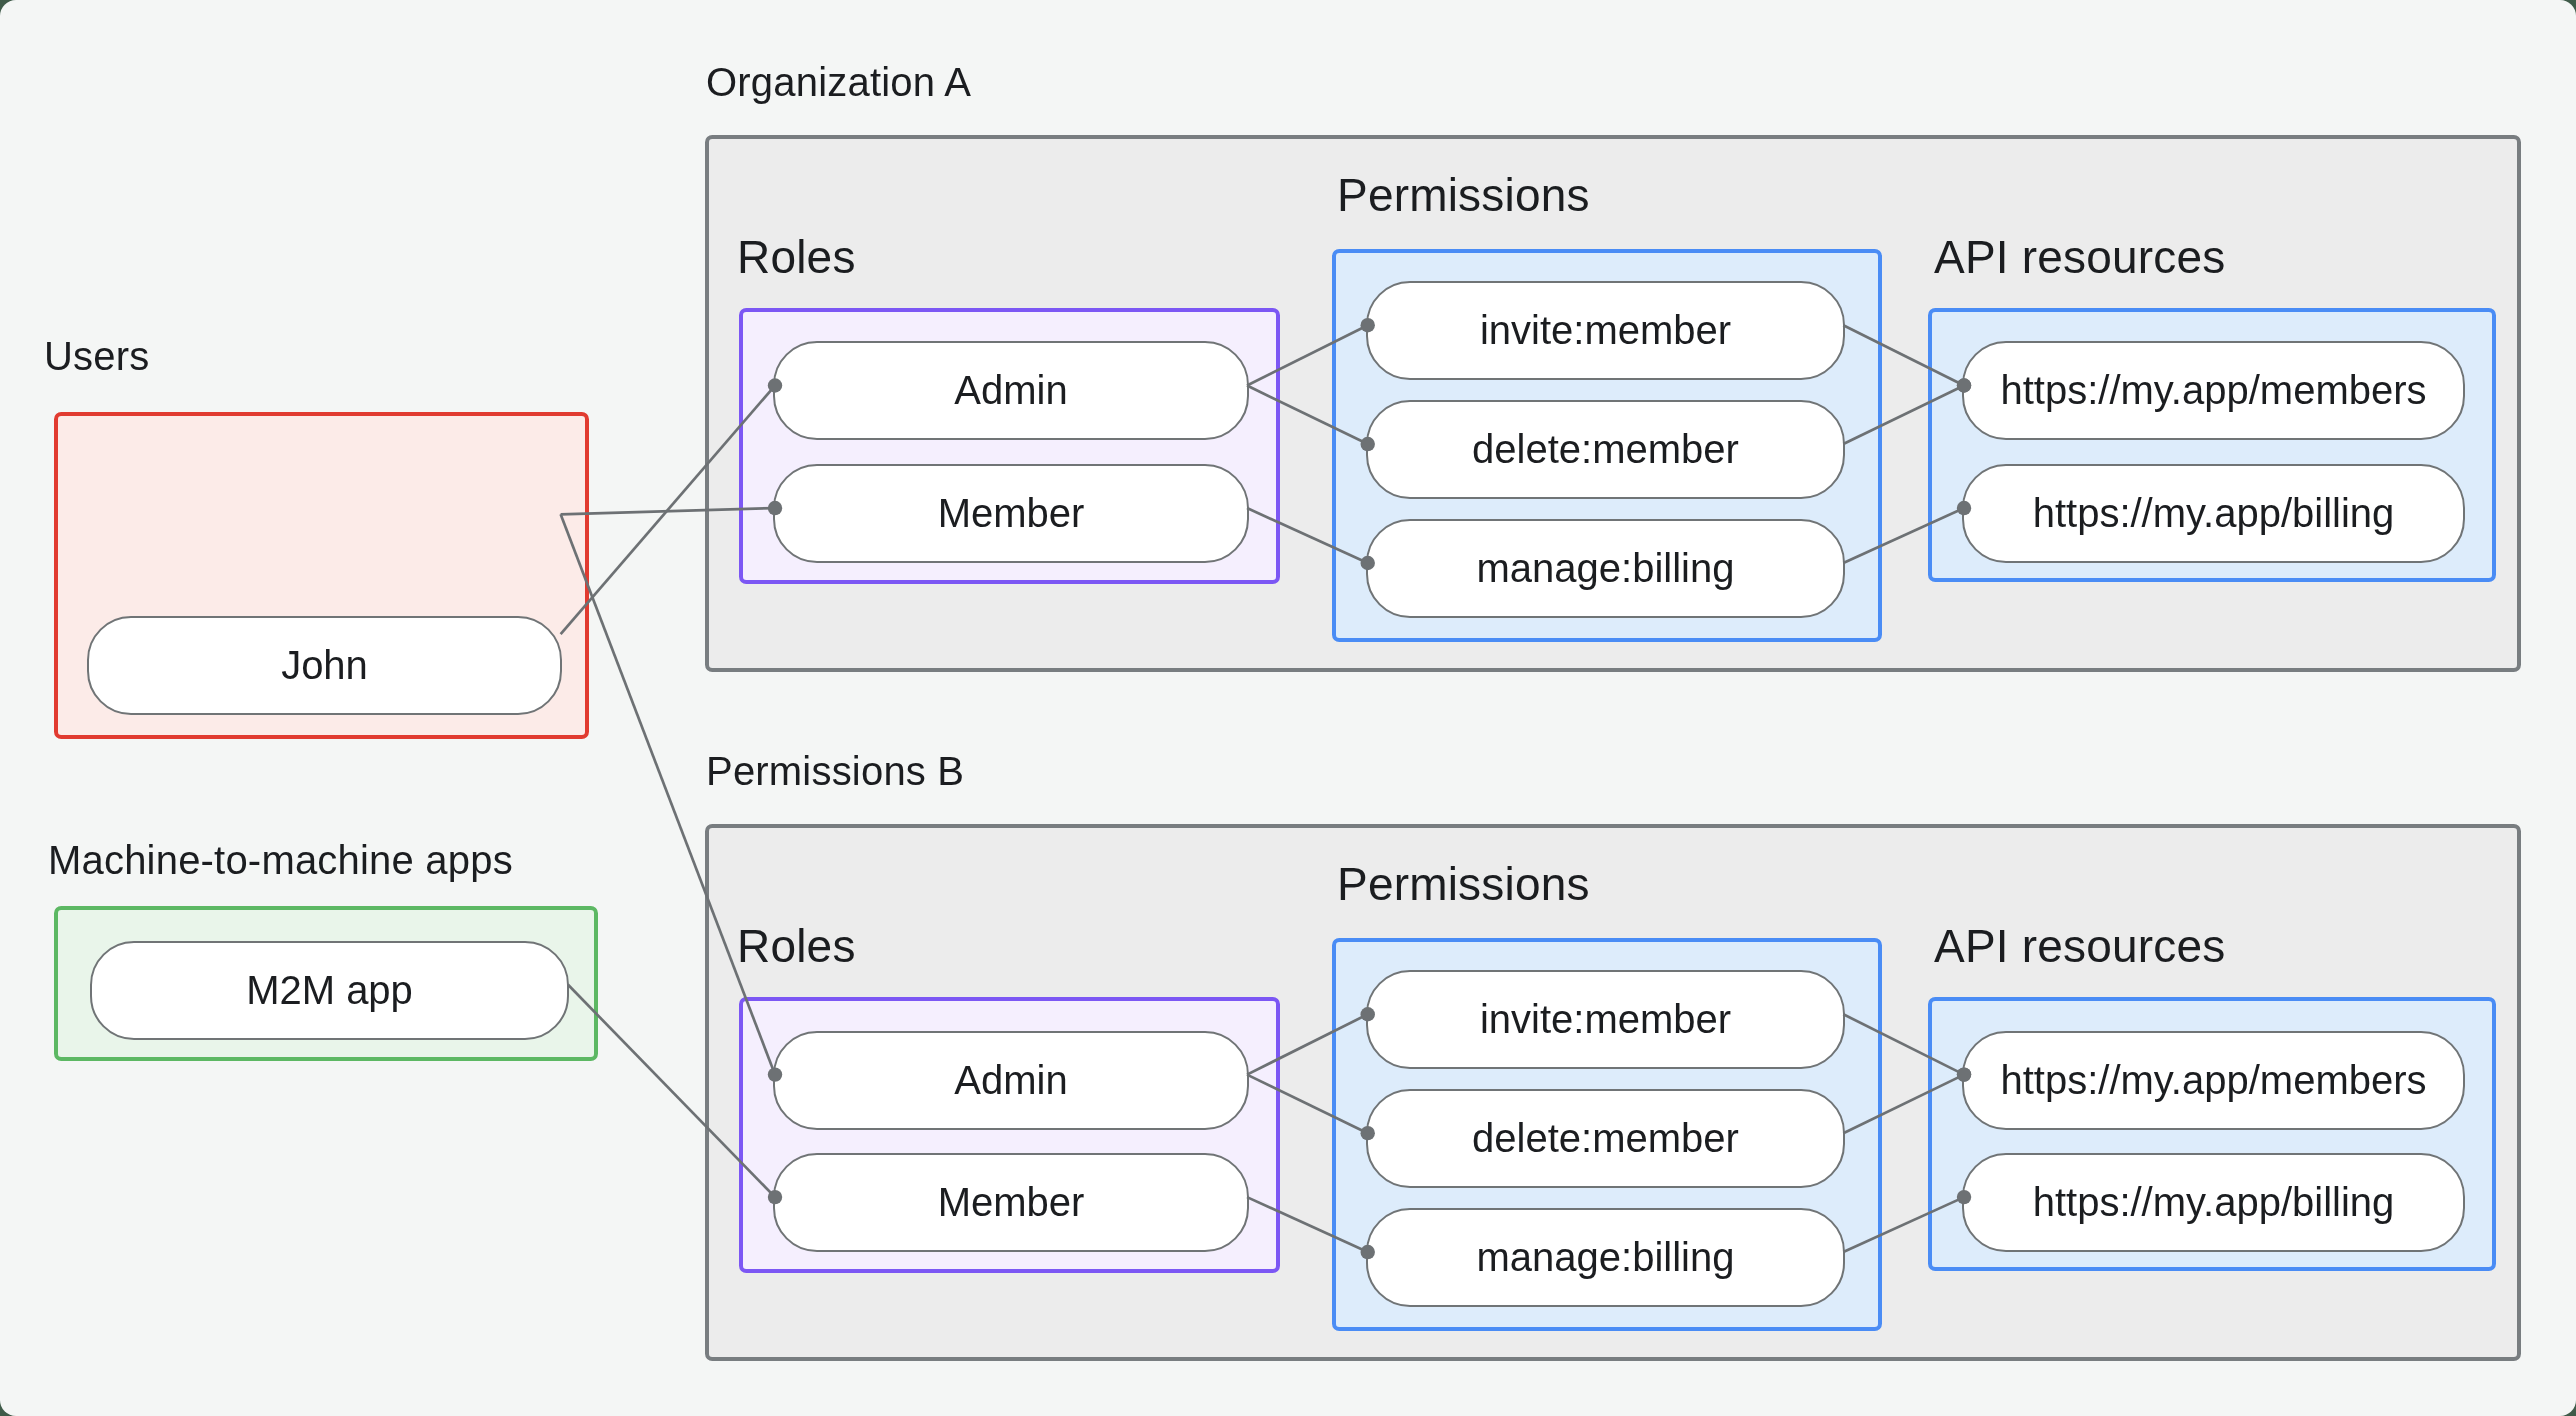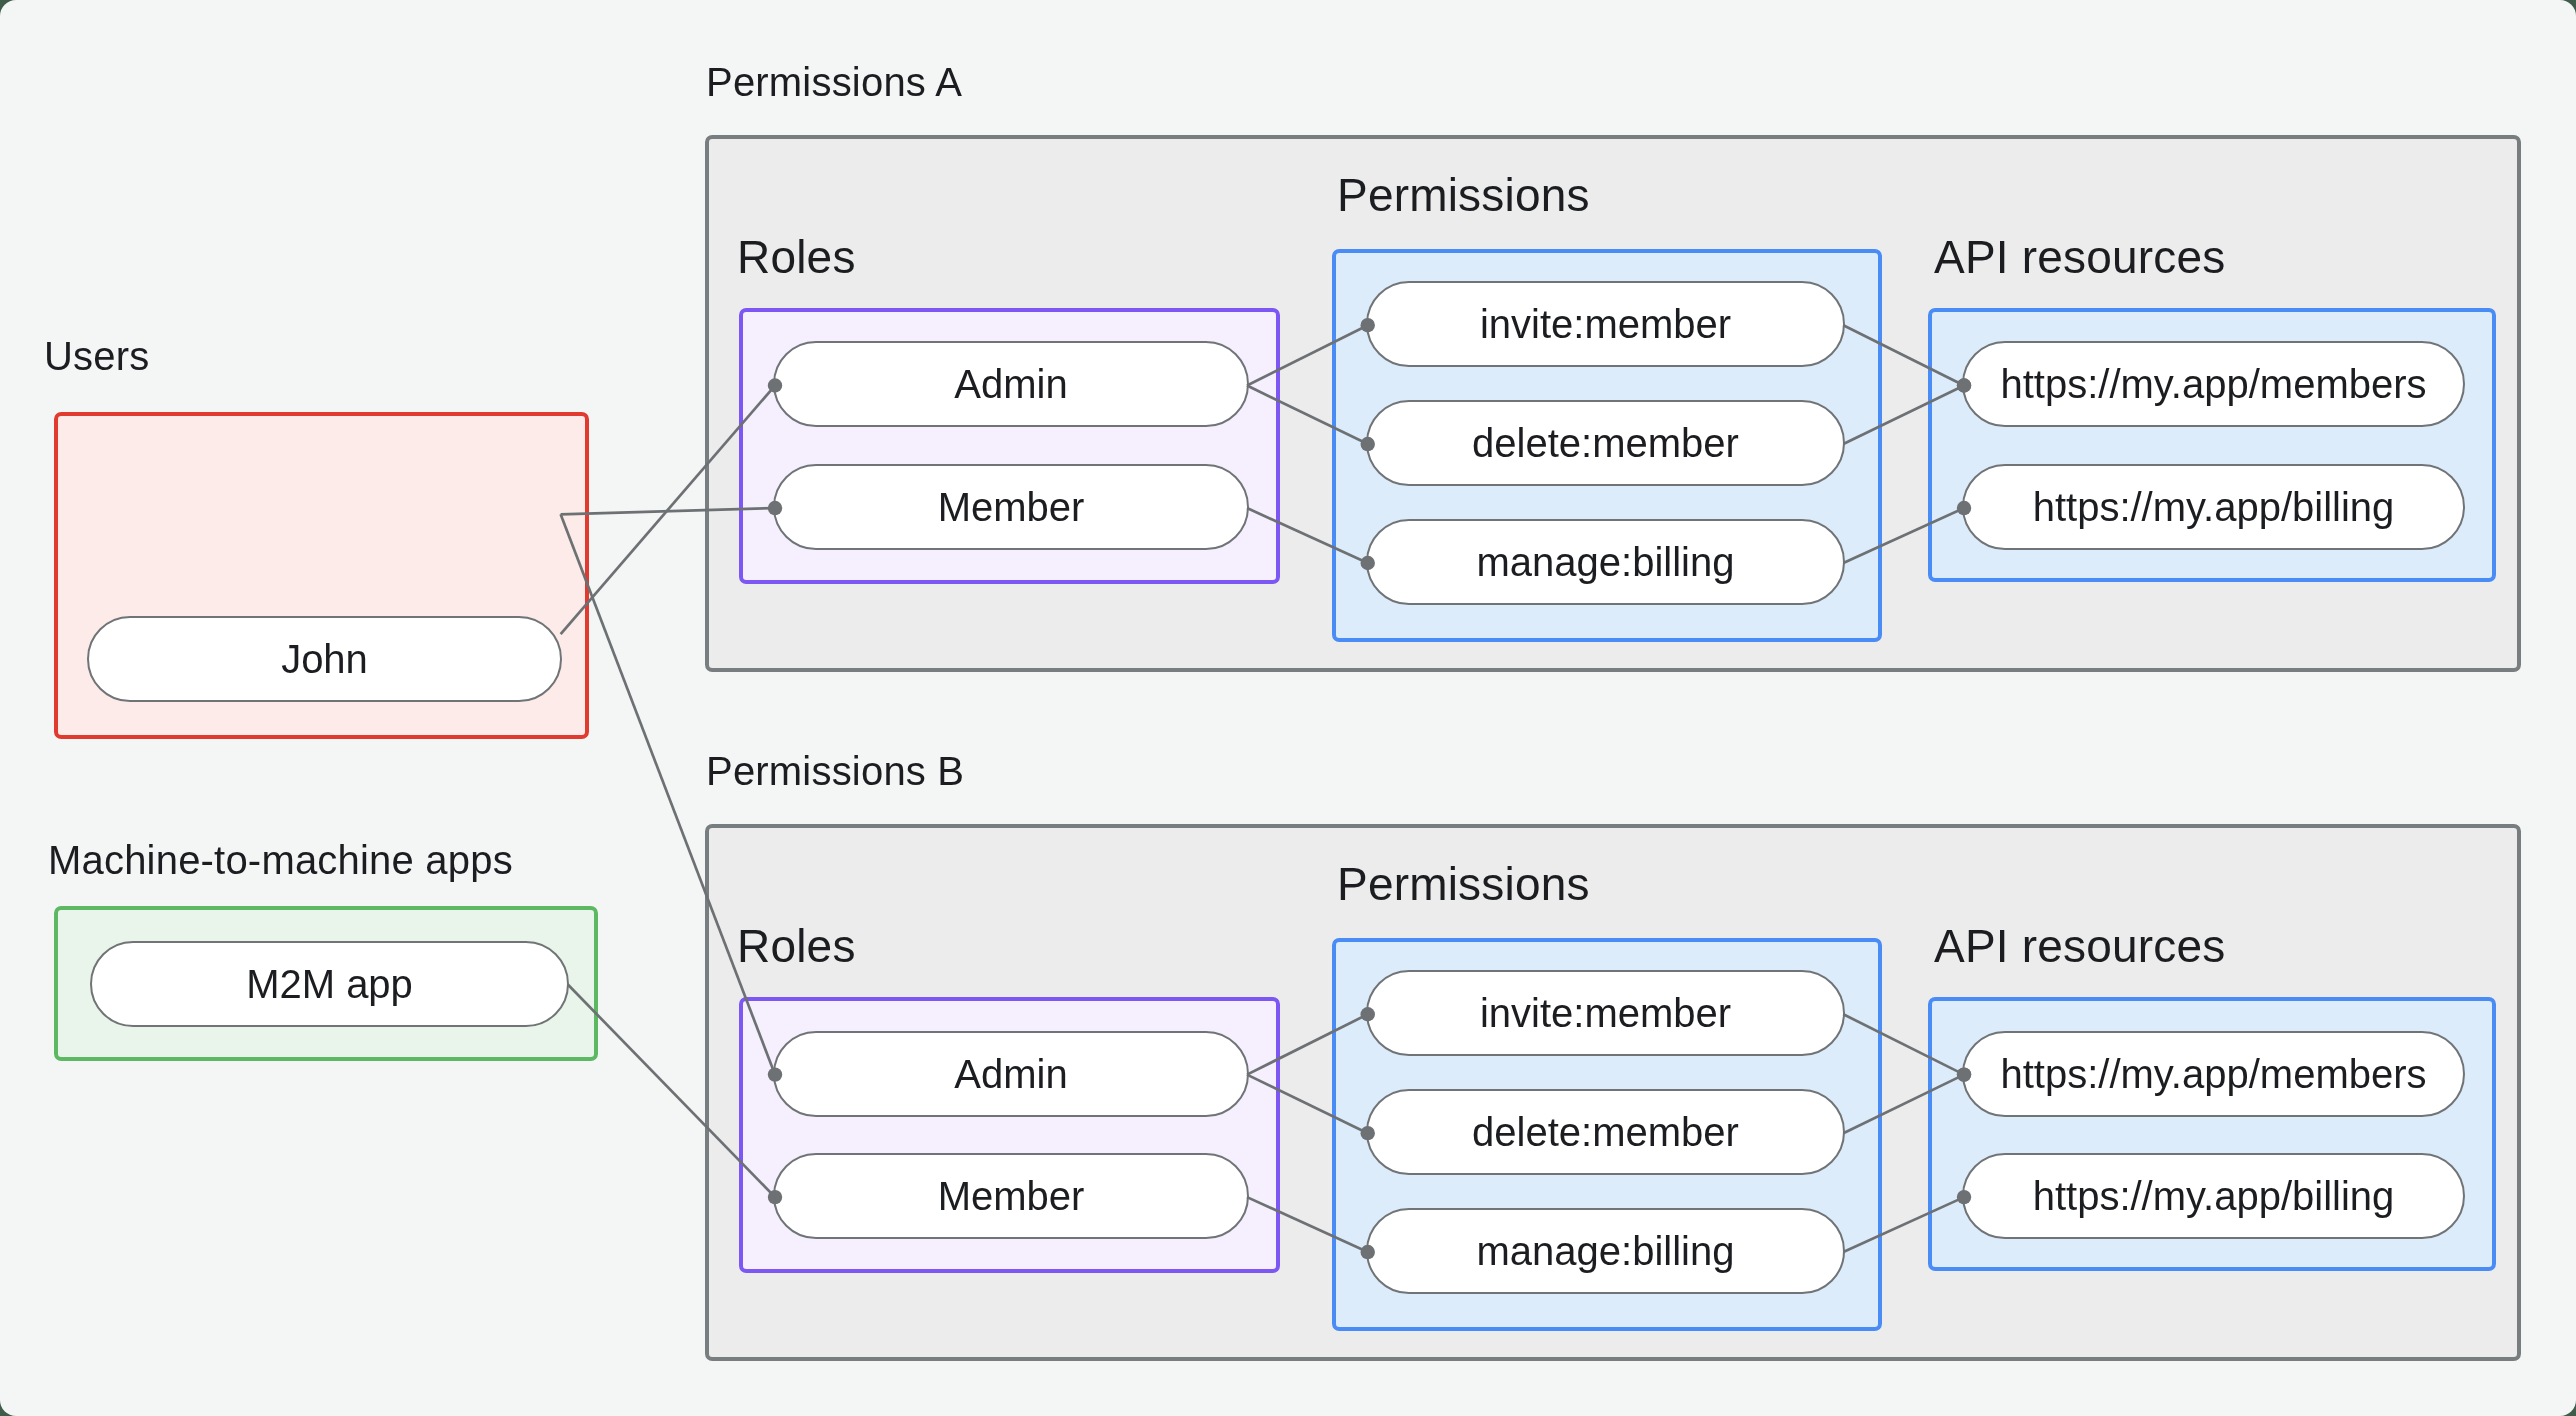--- a/index.html
+++ b/index.html
@@ -22,39 +22,39 @@
   .label{font-size:46px;line-height:1.2;}
   .groupbox{
     position:absolute;box-sizing:border-box;
     border:4.5px solid #999;border-radius:7.2px;background:#eee;
   }
   .orgbox{
     position:absolute;box-sizing:border-box;
     border:4.5px solid #787d80;border-radius:7.2px;background:#ececec;
   }
   .pill{
-    position:absolute;box-sizing:border-box;height:86px;
+    position:absolute;box-sizing:border-box;height:99px;
     border:2.7px solid #707476;border-radius:44px;background:#ffffff;
     display:flex;align-items:center;justify-content:center;
     font-size:40px;color:#1b1d20;white-space:nowrap;
   }
   #edges{
     position:absolute;left:0;top:0;width:2576px;height:1416px;
     pointer-events:none;
   }
 </style>
 </head>
 <body style="background: rgb(63, 91, 73);">
 
 <div class="page" style="background: rgb(244, 246, 245);">
   <div class="canvas" id="canvas">
 
     <div class="title" style="left:44px;top:332px">Users</div>
     <div class="title" style="left:48px;top:836px">Machine-to-machine apps</div>
-    <div class="title" style="left:706px;top:58px">Permissions A</div>
+    <div class="title" style="left:706px;top:58px">Organization A</div>
     <div class="title" style="left:706px;top:747px">Permissions B</div>
 
     <div class="groupbox" style="left: 54px; top: 412px; width: 535px; height: 327px; border-color: rgb(225, 59, 48); background: rgb(252, 235, 232);"></div>
     <div class="groupbox" style="left: 54px; top: 906px; width: 544px; height: 155px; border-color: rgb(92, 184, 99); background: rgb(233, 245, 234);"></div>
 
     <div class="orgbox" style="left:705px;top:135px;width:1816px;height:537px"></div>
     <div class="label" style="left:1337px;top:168px">Permissions</div>
     <div class="label" style="left:737px;top:230px">Roles</div>
     <div class="label" style="left:1934px;top:230px">API resources</div>
     <div class="groupbox" style="left: 739px; top: 308px; width: 541px; height: 276px; border-color: rgb(124, 87, 244); background: rgb(245, 239, 254);"></div>

